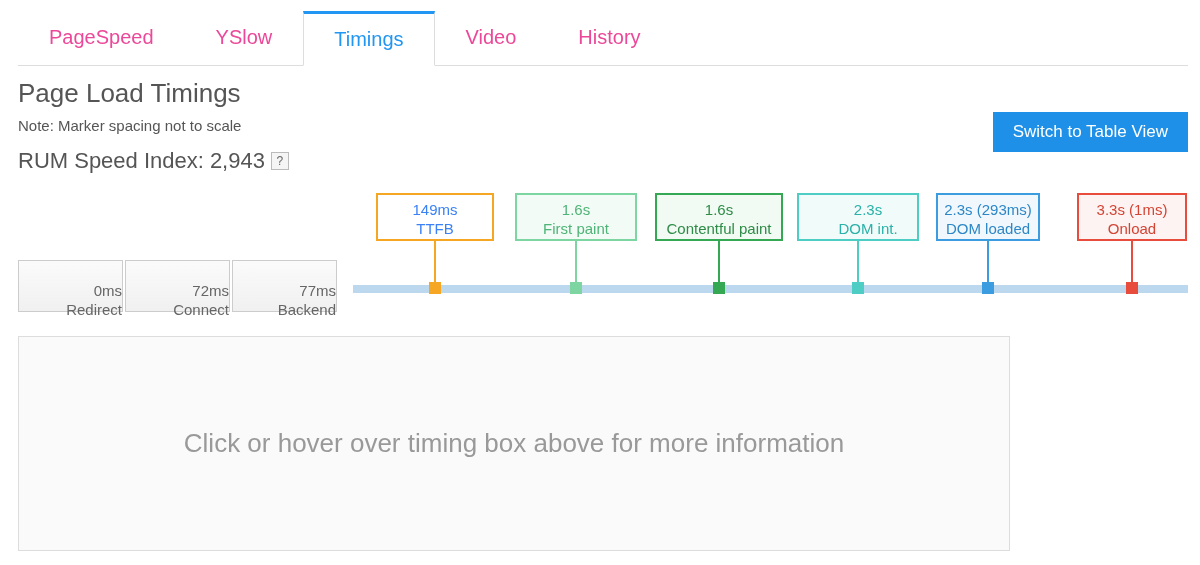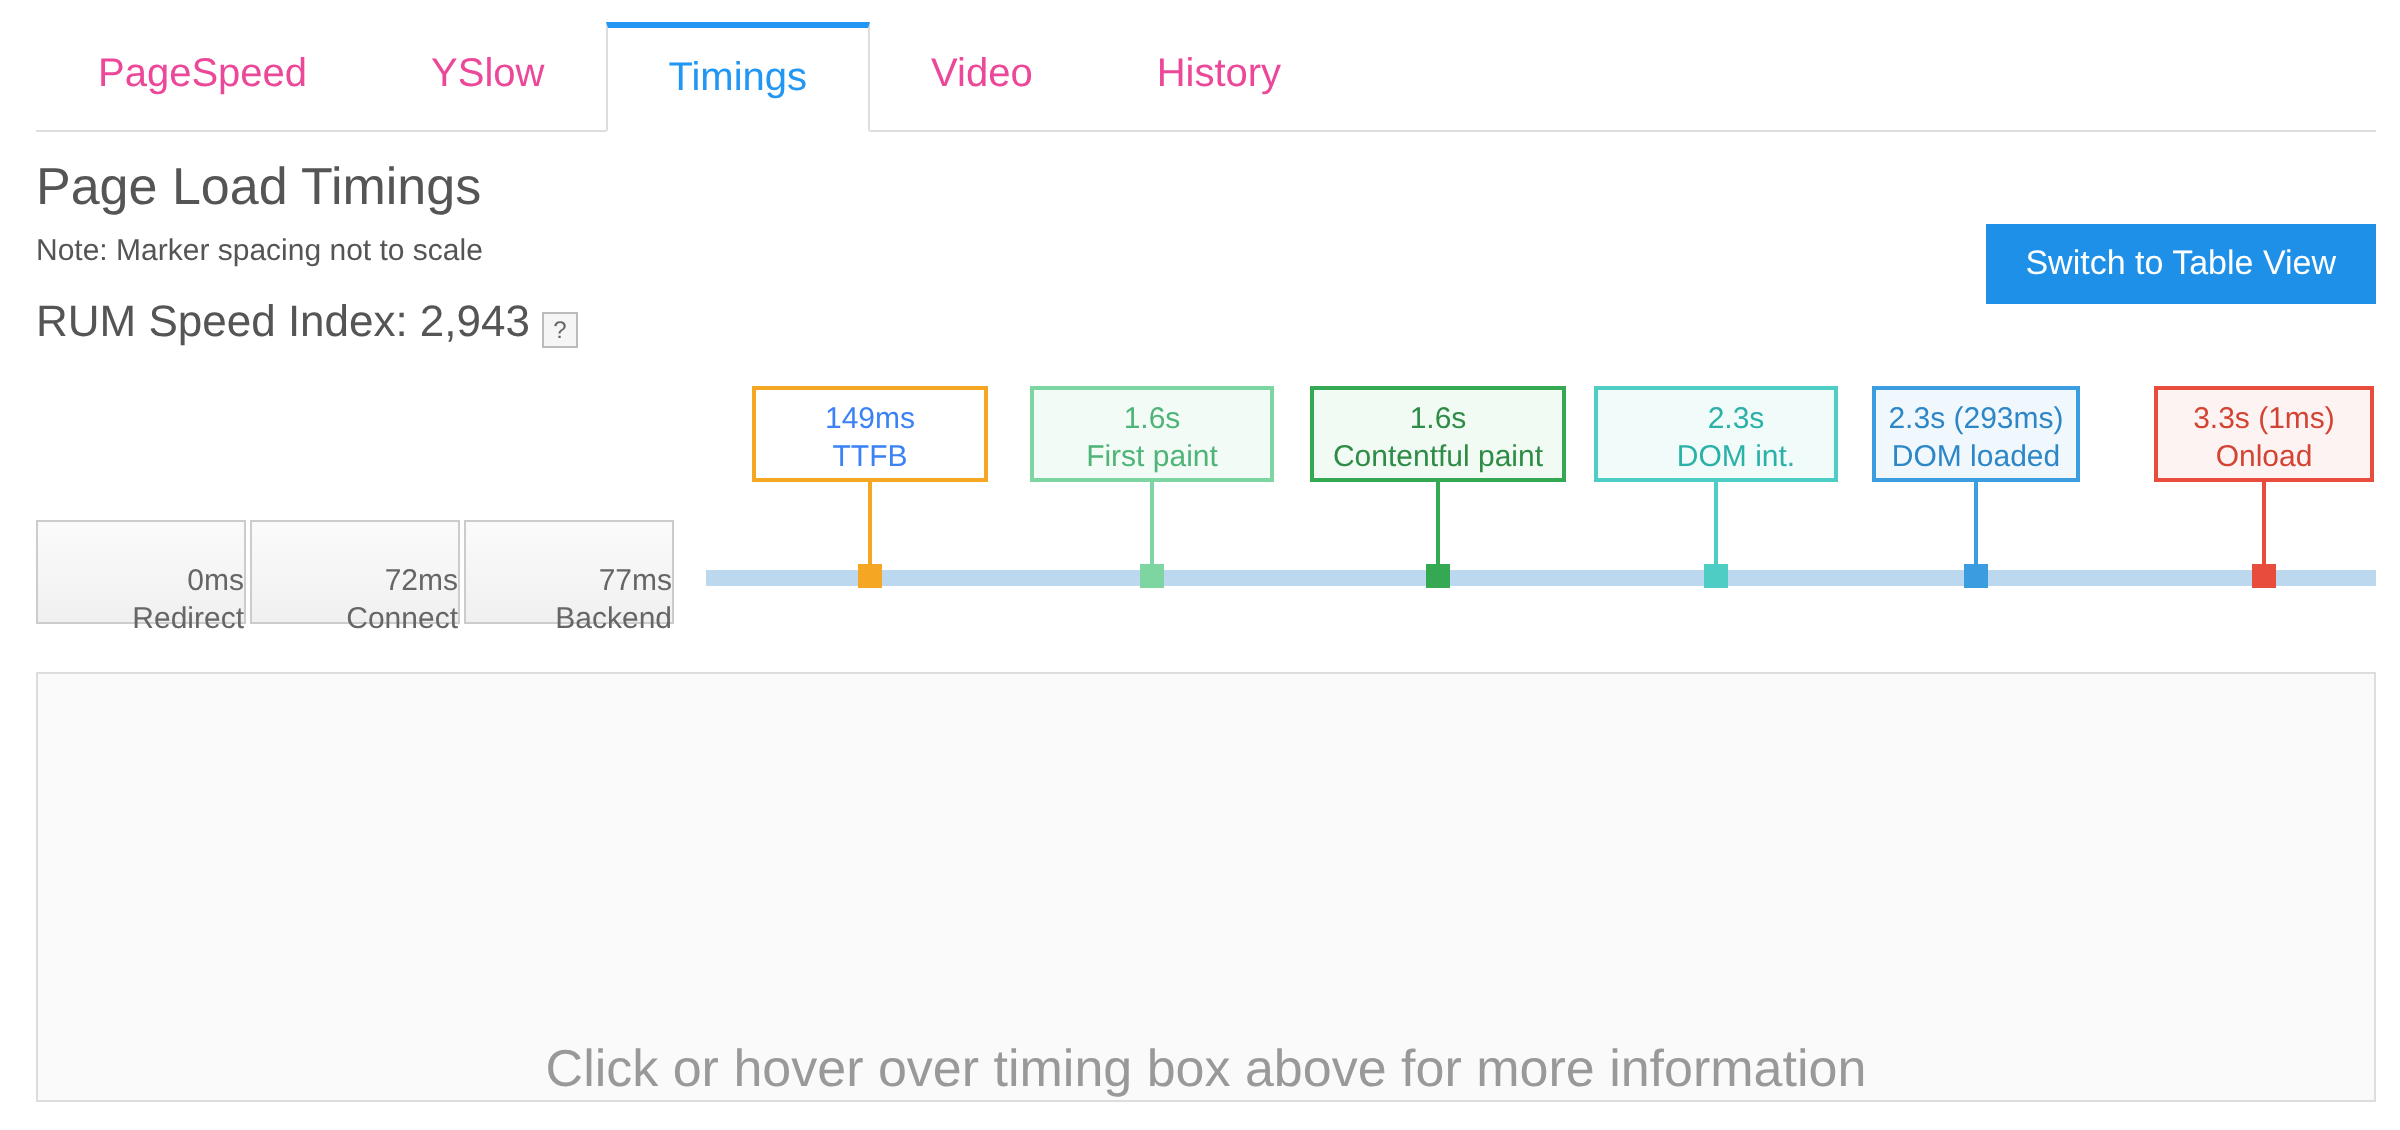--- a/index.html
+++ b/index.html
@@ -52,21 +52,21 @@
   .note {
     font-size: 15px;
     color: #555;
     margin-top: 8px;
   }
   .rum {
     font-size: 22px;
     color: #555;
     margin-top: 14px;
     display: flex;
-    align-items: flex-end;
+    align-items: center;
     gap: 6px;
   }
   .help-icon {
     display: inline-block;
     width: 18px;
     height: 18px;
     border: 1px solid #bbb;
     background: #f5f5f5;
     font-size: 12px;
     color: #666;
@@ -168,26 +168,26 @@
 
   .c-blue { border-color:#3B9DE0; color:#2D87C7; background:#f1f8fd;}
   .c-blue .connector, .c-blue .marker { background:#3B9DE0; }
 
   .c-red { border-color:#E74C3C; color:#D34434; background:#fdf3f2;}
   .c-red .connector, .c-red .marker { background:#E74C3C; }
 
   
   .info-box {
     margin: 10px 0 0 18px;
-    width: 1170px;
+    width: 992px;
     height: 215px;
     border: 1px solid #ddd;
     background: #fafafa;
     display: flex;
-    align-items: flex-end;
+    align-items: center;
     justify-content: center;
   }
   .info-box span {
     font-size: 26px;
     color: #999;
   }
 </style>
 </head>
 <body>
 

